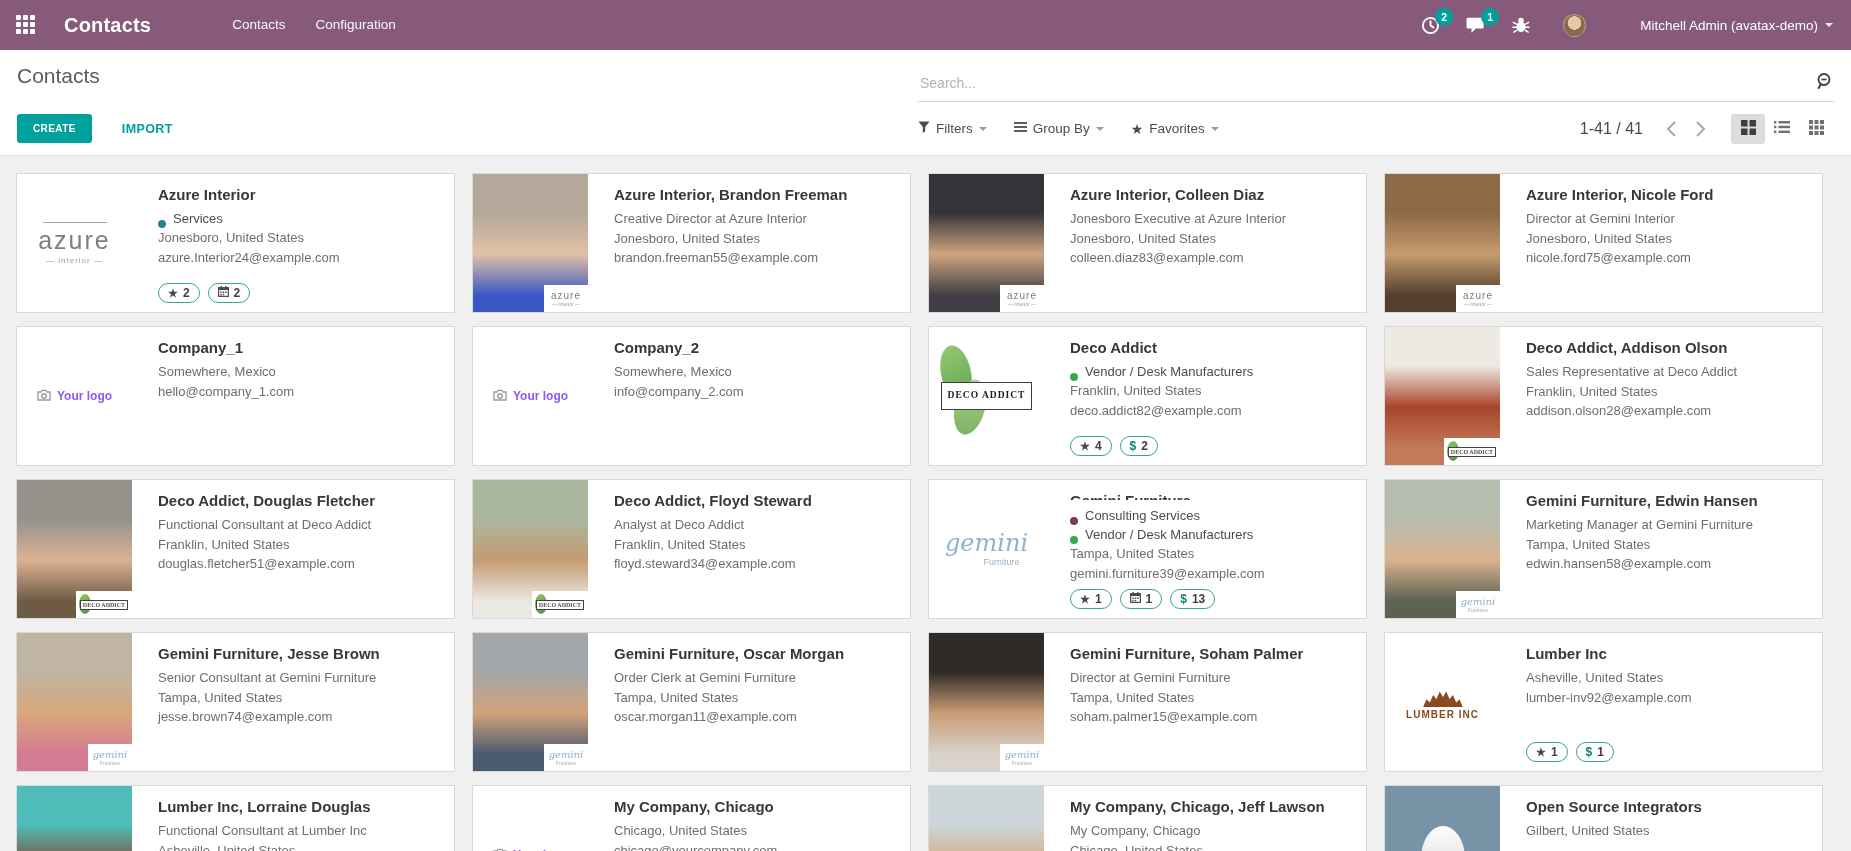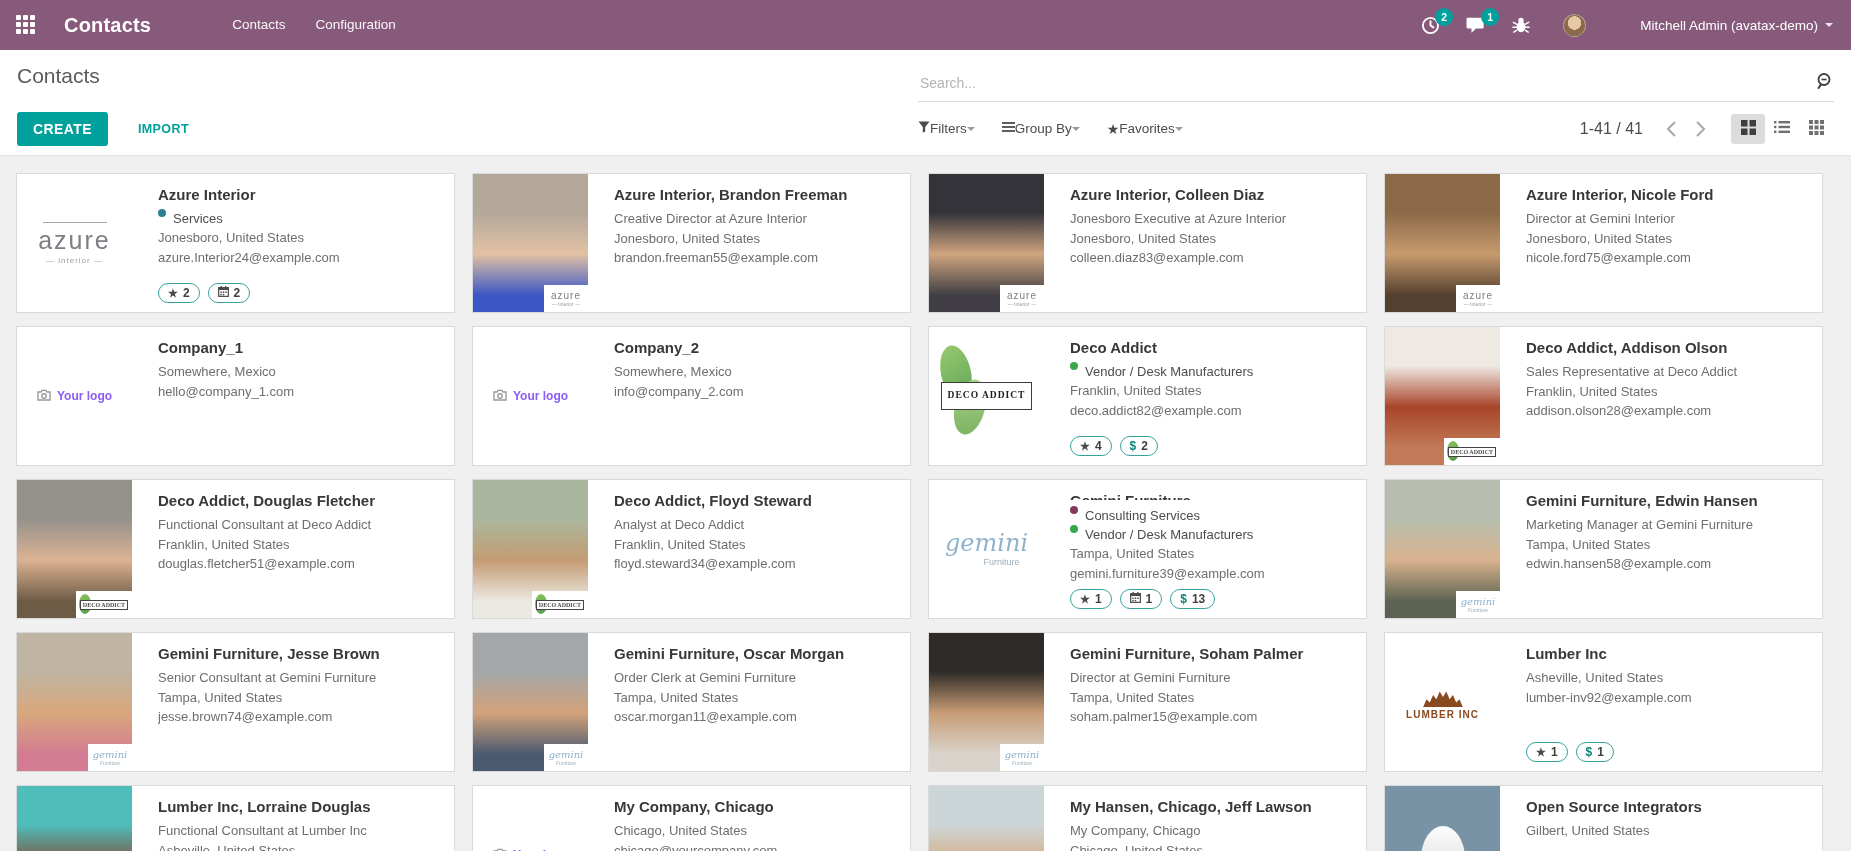--- a/index.html
+++ b/index.html
@@ -38,46 +38,46 @@
   .cp-row1 { height:52px; }
   .breadcrumb { flex:1; font-size:21px; color:#5b5b5b; padding-left:17px; }
   .search-box { width:916px; margin-right:17px; border-bottom:1px solid #d9d9d9;
     display:flex; align-items:center; height:38px; align-self:flex-end; }
   .search-box input { border:none; outline:none; flex:1; font-size:14px; color:#555;
     font-family:"Liberation Sans",sans-serif; background:transparent; padding:0 2px; }
   .search-box input::placeholder { color:#b3b3b3; }
   .cp-row2 { height:53px; }
   .cp-left2 { flex:1; display:flex; align-items:center; }
   .btn-create { background:#00a09d; color:#fff; border:none; border-radius:3px;
-    font-size:14px; font-weight:bold; letter-spacing:.4px; padding:9px 16px;
+    font-size:10px; font-weight:bold; letter-spacing:.4px; padding:9px 16px;
     margin-left:17px; cursor:pointer; font-family:"Liberation Sans",sans-serif; }
   .btn-import { background:none; border:none; color:#00a09d; font-size:12.5px;
     font-weight:bold; letter-spacing:.4px; margin-left:24px; cursor:pointer;
     font-family:"Liberation Sans",sans-serif; }
   .filter-bar { width:933px; display:flex; align-items:center; font-size:13.5px; color:#4c4c4c; }
-  .dropdown { display:flex; align-items:center; margin-right:27px; cursor:pointer; }
+  .dropdown { display:flex; align-items:center; gap:6px; margin-right:27px; cursor:pointer; }
   .dropdown .dd-caret { width:0; height:0; border-left:4px solid transparent;
     border-right:4px solid transparent; border-top:4px solid #9a9a9a; }
   .pager { margin-left:auto; display:flex; align-items:center; }
   .pager-text { font-size:16px; color:#4c4c4c; margin-right:14px; }
   .pager-btn { background:none; border:none; padding:4px 9px; cursor:pointer; color:#a8a8a8; display:flex; }
   .view-switcher { display:flex; align-items:center; margin-left:16px; margin-right:18px; }
   .vs-btn { width:34px; height:30px; display:flex; align-items:center; justify-content:center;
     color:#6f6f6f; cursor:pointer; border-radius:3px; }
   .vs-btn.active { background:#dcdcdc; color:#3f3f3f; }
   
   .kanban { padding:17px 0 0 16px; }
   .grid { display:grid; grid-template-columns:repeat(4, 439px); column-gap:17px; row-gap:13px; }
   .card { background:#fff; border:1px solid #d9d9d9; height:140px; display:flex; overflow:hidden; cursor:pointer; }
   .card-img { flex:0 0 115px; width:115px; position:relative; display:flex; flex-direction:column;
     align-items:center; justify-content:center; overflow:hidden; background:#fff; }
   .card-body { flex:1; min-width:0; padding:12px 2px 9px 26px; display:flex; flex-direction:column; }
   .card-title { font-size:15px; font-weight:bold; color:#383838; margin-bottom:6px;
     white-space:nowrap; overflow:hidden; text-overflow:ellipsis; }
-  .tag { display:flex; align-items:flex-start; font-size:13px; color:#4c4c4c; line-height:19px; }
+  .tag { display:flex; align-items:flex-end; font-size:13px; color:#4c4c4c; line-height:19px; }
   .tag-dot { width:8px; height:8px; border-radius:50%; margin-right:7px; flex:0 0 8px; }
   .line { font-size:13px; color:#6e6e6e; line-height:19.5px; white-space:nowrap;
     overflow:hidden; text-overflow:ellipsis; }
   .badges { display:flex; gap:8px; margin-top:auto; padding-top:6px; }
   .pill { display:inline-flex; align-items:center; gap:5px; border:1px solid #35a29c;
     border-radius:20px; padding:2px 9px; font-size:12px; font-weight:bold; color:#3f3f3f; background:#fff; }
   .pill .star-glyph { font-size:11px; color:#4a4a4a; line-height:1; }
   .pill .dollar-glyph { color:#0a8377; font-size:12px; line-height:1; }
   
   .azure-word { font-size:25px; color:#7c8084; letter-spacing:2px; line-height:1; }
@@ -675,21 +675,21 @@
       <div class="lines">
             <div class="line">Chicago, United States</div>
             <div class="line">chicago@yourcompany.com</div>
           </div>
 
     </div>
   </div>
       <div class="card">
     <div class="card-img" style="background: linear-gradient(rgb(204, 214, 216) 0%, rgb(204, 214, 216) 28%, rgb(214, 171, 128) 58%, rgb(147, 170, 177) 88%);"></div>
     <div class="card-body">
-      <div class="card-title">My Hansen, Chicago, Jeff Lawson</div>
+      <div class="card-title">My Company, Chicago, Jeff Lawson</div>
 
       <div class="lines">
             <div class="line">My Company, Chicago</div>
             <div class="line">Chicago, United States</div>
           </div>
 
     </div>
   </div>
       <div class="card">
     <div class="card-img" style="background: rgb(119, 147, 165);">

